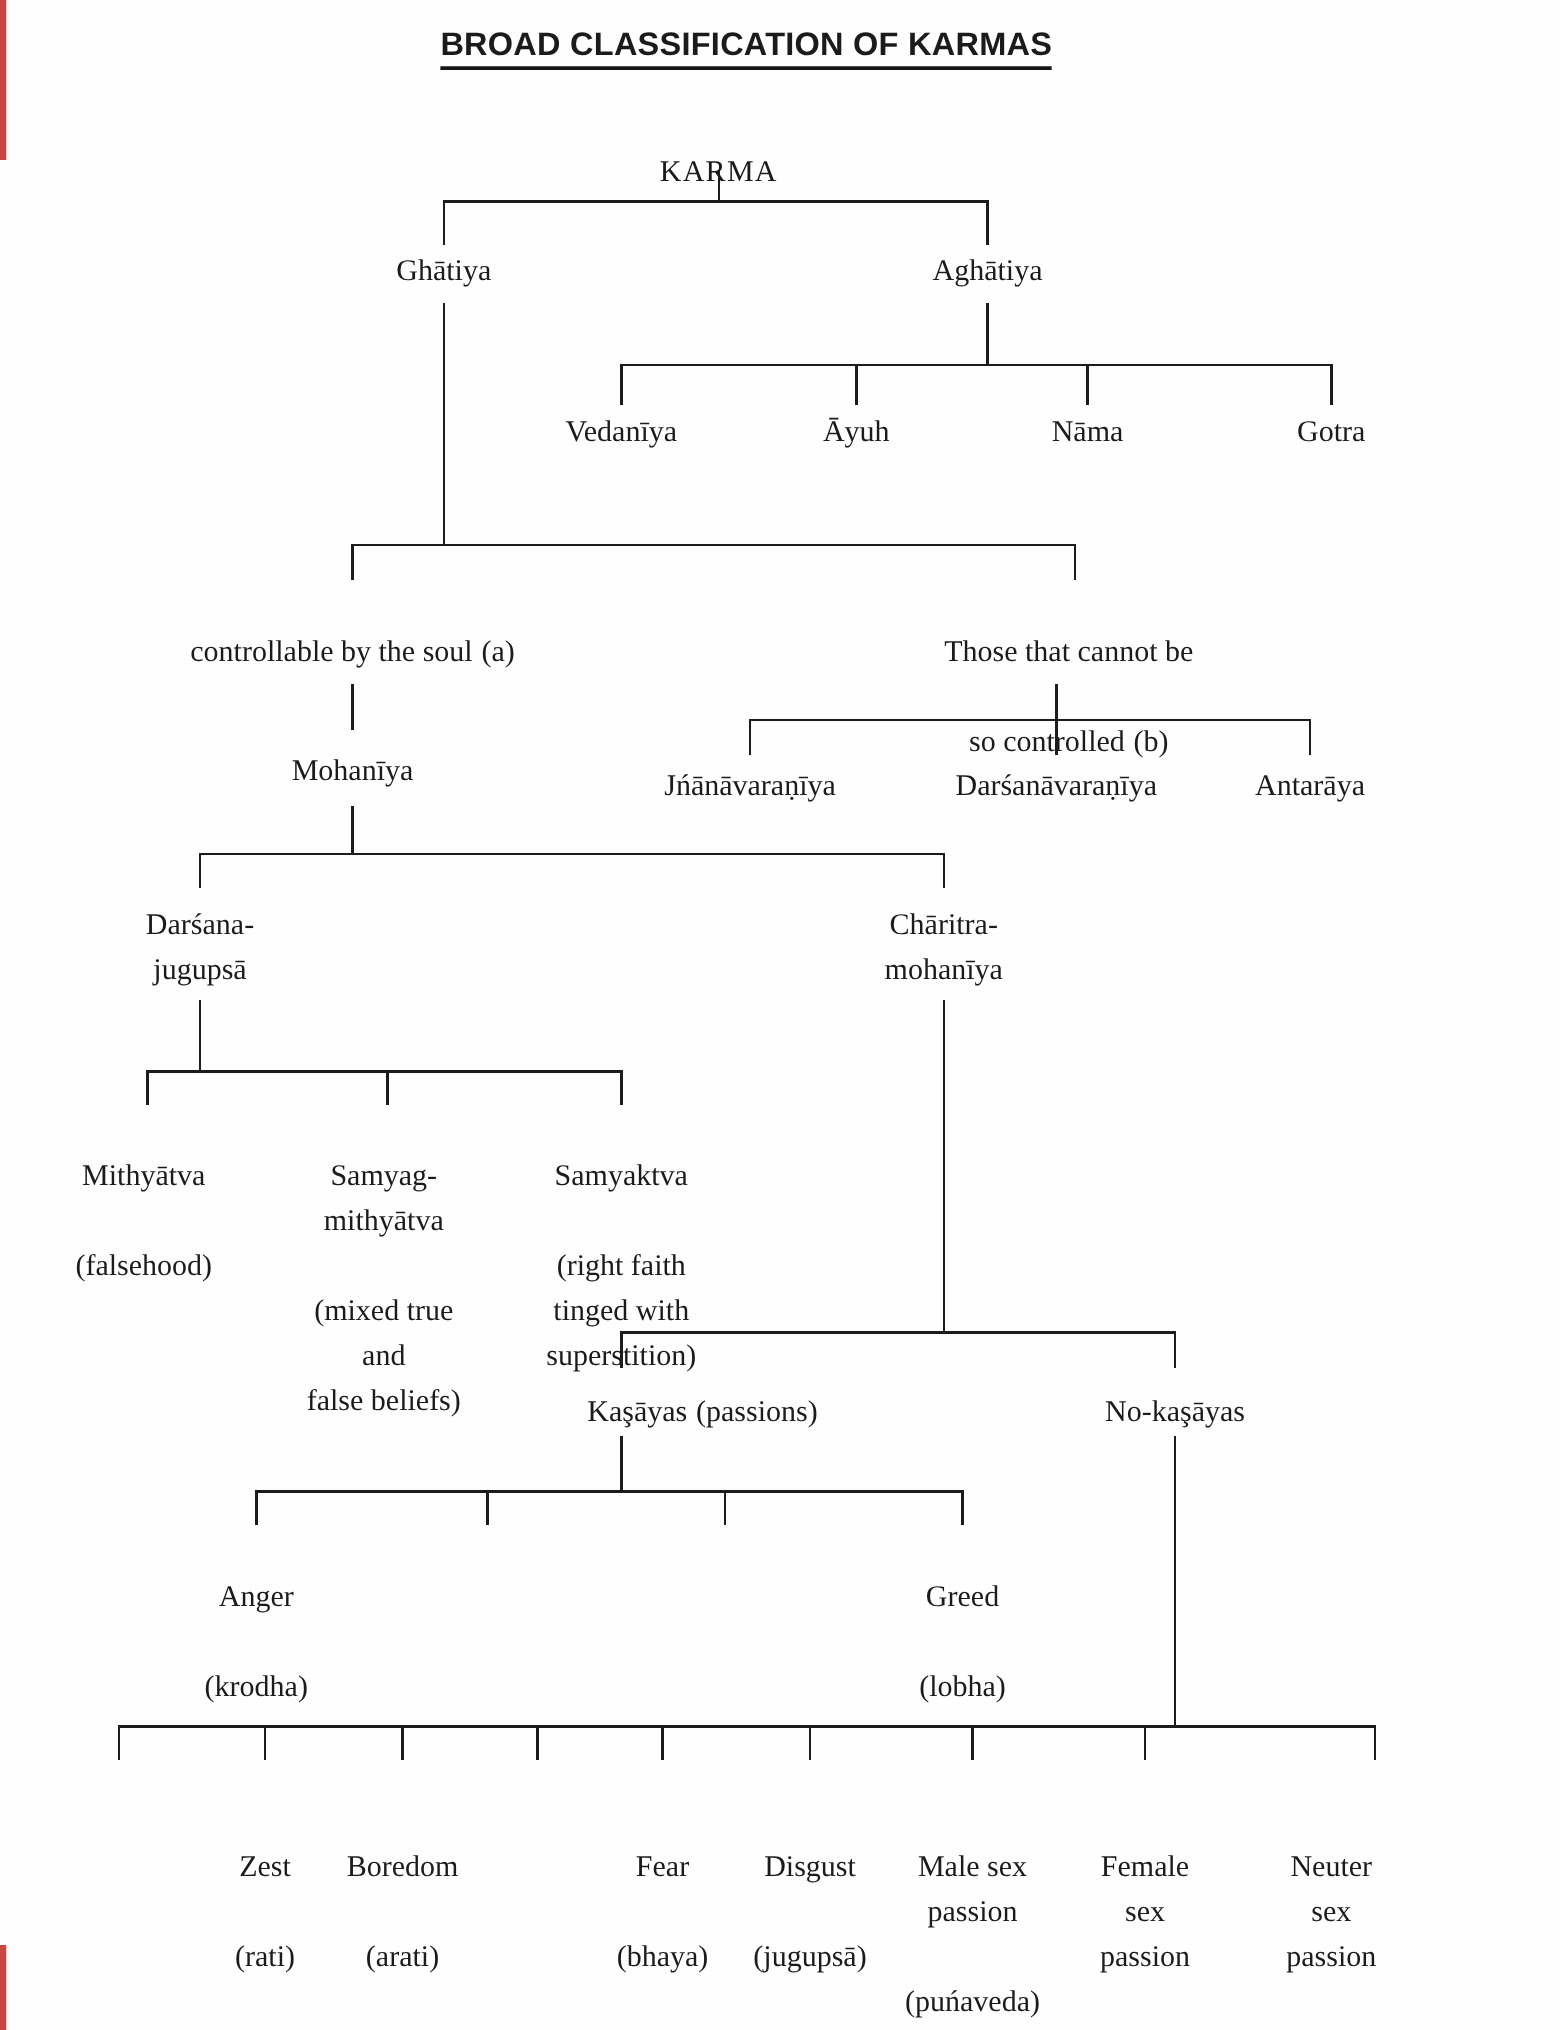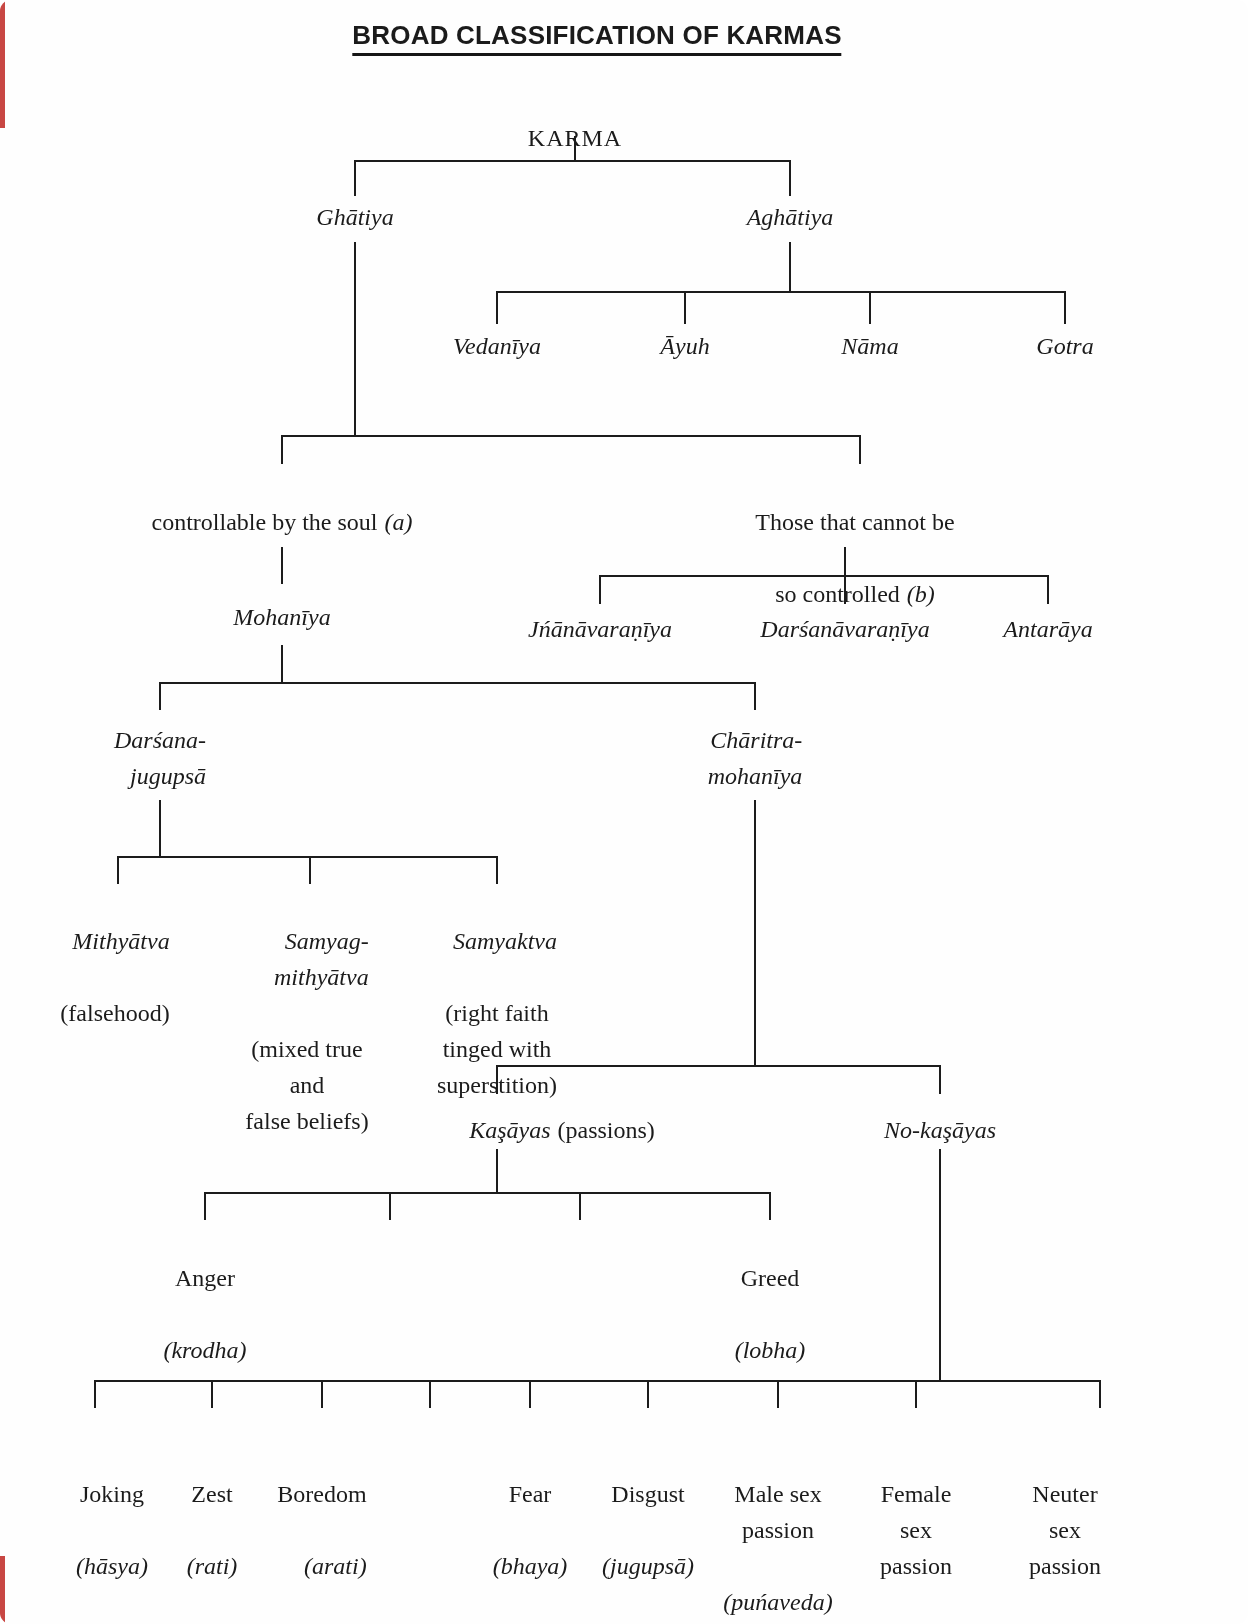--- a/index.html
+++ b/index.html
@@ -4,21 +4,20 @@
 <style>
   html,body{margin:0;padding:0;}
   body{background:#ffffff;}
   .page{
     position:relative;
     width:1248px;height:1624px;
     background:#fefefe;
     overflow:hidden;
     font-family:"Liberation Serif","DejaVu Serif",serif;
     color:#1b1b1b;
-    border-radius:11px;
   }
   .title{
     position:absolute;
     left:597px;top:20px;
     transform:translateX(-50%);
     font-family:"Liberation Sans","DejaVu Sans",sans-serif;
     font-weight:bold;
     font-size:26px;
     letter-spacing:0.2px;
     border-bottom:3px solid #161616;
@@ -31,21 +30,21 @@
     text-align:center;
     font-size:24px;
     line-height:36px;
     white-space:pre-line;
   }
   .karma{
     font-size:24px;
     letter-spacing:1px;
     margin-top:28px;
   }
-  .it{font-style:italic;text-align:right;}
+  .it{}
   .rm{font-style:normal;}
   .tag{margin-left:7px;}
   svg.connectors{
     position:absolute;left:0;top:0;
     shape-rendering:crispEdges;
   }
   svg.connectors path{
     stroke:#1c1c1c;
     stroke-width:2;
     fill:none;
@@ -133,24 +132,20 @@
 
   <div class="node" style="left:205px;top:1224px">
     <div class="rm">Anger</div>
     <div class="it">(krodha)</div>
   </div>
   <div class="node" style="left:770px;top:1224px">
     <div class="rm">Greed</div>
     <div class="it">(lobha)</div>
   </div>
 
-  <div class="node" style="left:112px;top:1440px">
-    <div class="rm">Joking</div>
-    <div class="it">(hāsya)</div>
-  </div>
   <div class="node" style="left:212px;top:1440px">
     <div class="rm">Zest</div>
     <div class="it">(rati)</div>
   </div>
   <div class="node" style="left:322px;top:1440px">
     <div class="rm">Boredom</div>
     <div class="it">(arati)</div>
   </div>
   <div class="node" style="left:530px;top:1440px">
     <div class="rm">Fear</div>

